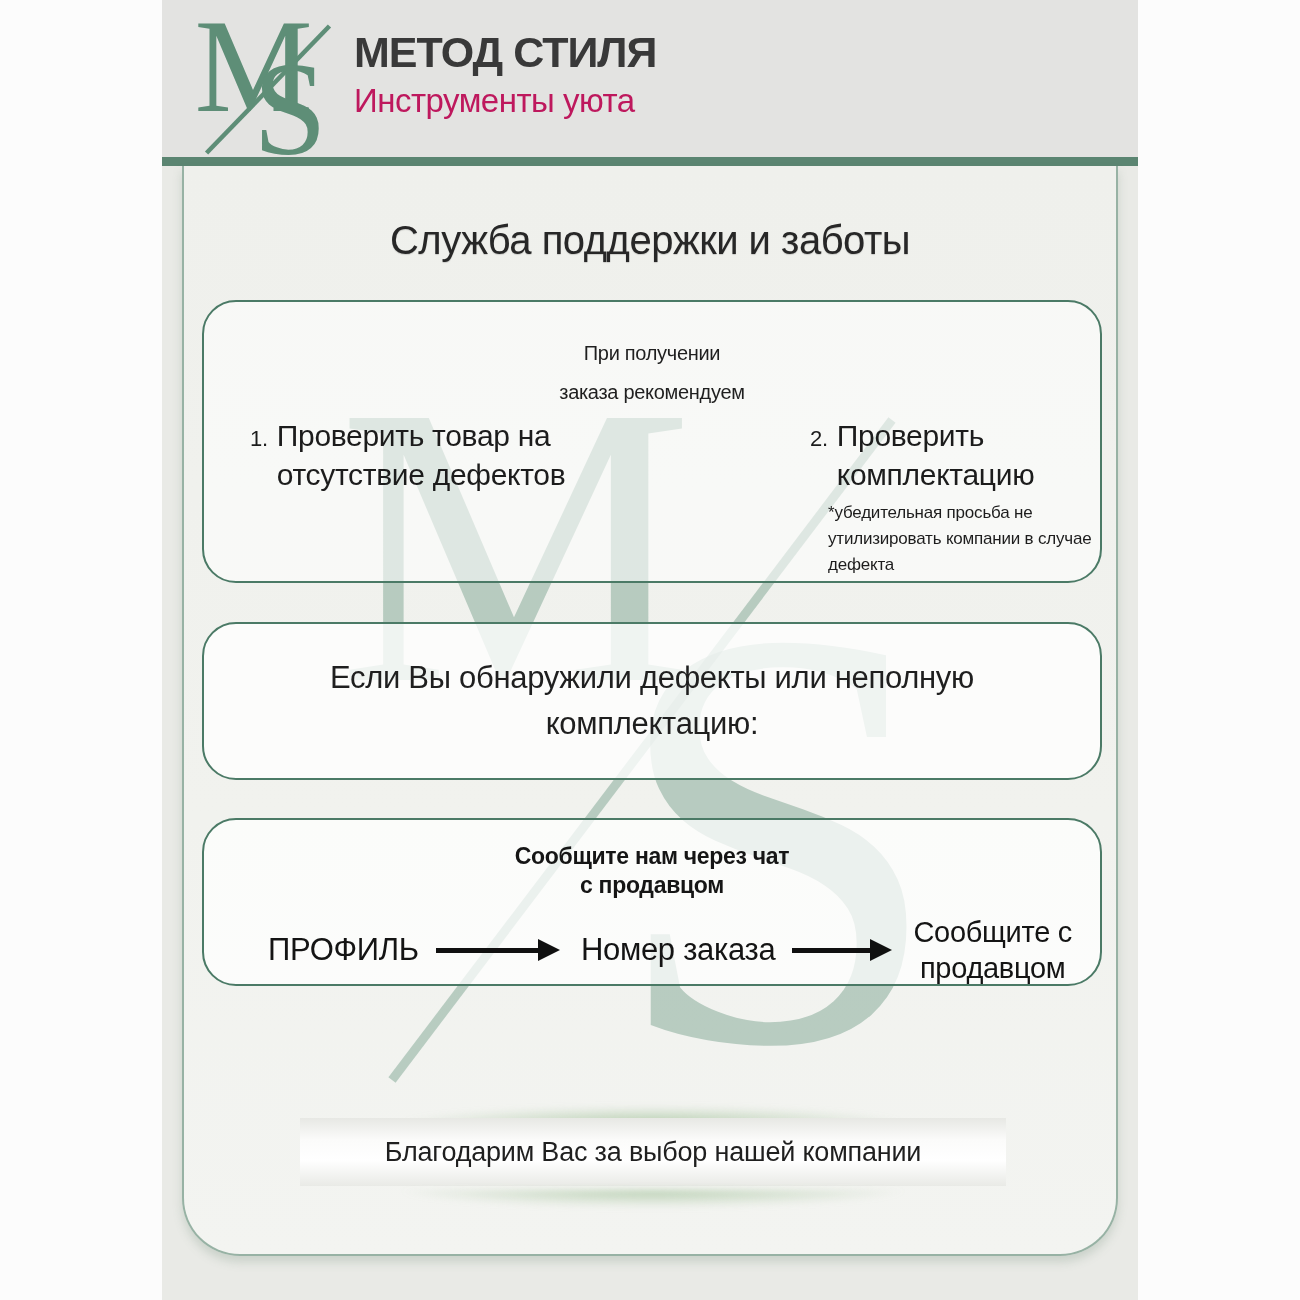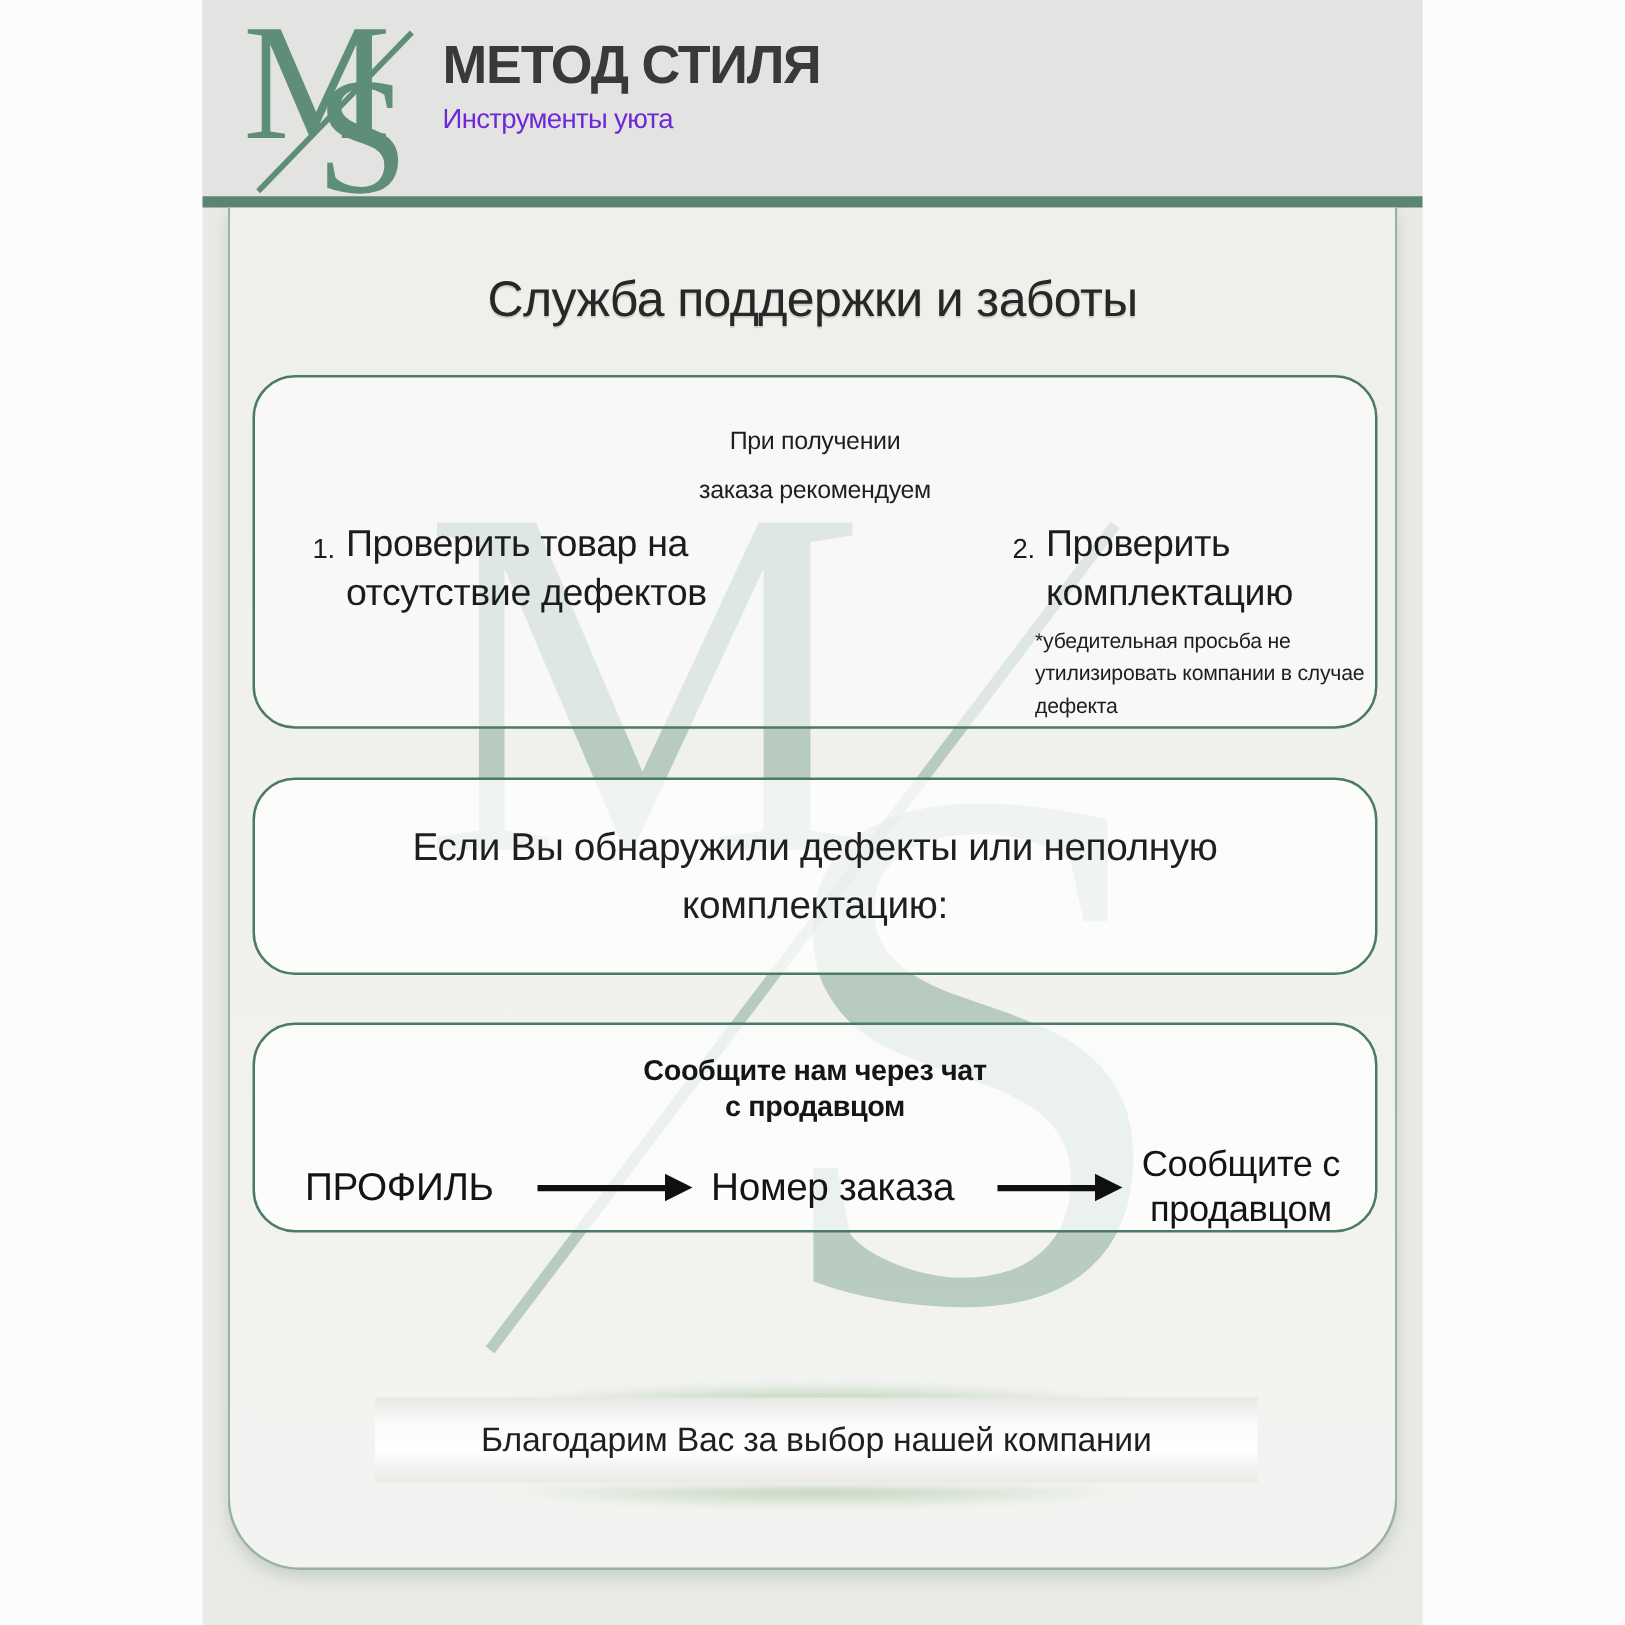--- a/index.html
+++ b/index.html
@@ -4,21 +4,21 @@
 <style>
   html,body{margin:0;padding:0;background:#fcfcfc;}
   .page{position:relative;width:1300px;height:1300px;background:#fcfcfc;overflow:hidden;
         font-family:"Liberation Sans",sans-serif;color:#262626;letter-spacing:-0.3px;}
   .column{position:absolute;left:162px;top:0;width:976px;height:1300px;background:#e9eae6;}
 
   
   .header{position:absolute;left:0;top:0;width:100%;height:157px;background:#e3e3e1;}
   .logo{position:absolute;left:34px;top:20px;width:142px;height:136px;}
   .brand-name{position:absolute;left:192px;top:28px;font-size:43px;font-weight:bold;color:#393939;letter-spacing:-1px;}
-  .brand-tagline{position:absolute;left:192px;top:82px;font-size:22px;color:#6d28d9;letter-spacing:-0.5px;}
+  .brand-tagline{position:absolute;left:192px;top:82px;font-size:33px;color:#be185d;letter-spacing:-0.5px;}
   .green-bar{position:absolute;left:0;top:157px;width:100%;height:9px;background:#5b8571;}
 
   
   .card{position:absolute;left:20px;top:166px;width:936px;height:1090px;box-sizing:border-box;
         background:linear-gradient(180deg,#eff0ec 0%,#f1f2ee 60%,#f3f4f1 100%);
         border:2px solid #97b2a4;border-top:none;border-radius:0 0 58px 58px;
         box-shadow:0 6px 10px rgba(110,140,120,.25);overflow:hidden;}
 
   .watermark{position:absolute;left:148px;top:214px;width:700px;height:720px;pointer-events:none;}
 
@@ -38,21 +38,21 @@
   .item1{left:46px;top:114px;}
   .item2{left:606px;top:114px;}
   .note{position:absolute;left:624px;top:198px;font-size:17px;line-height:26px;color:#1d1d1d;letter-spacing:-0.2px;}
 
   .box2-text{display:flex;flex-direction:column;justify-content:center;height:100%;
              text-align:center;font-size:31px;line-height:46px;color:#1f1f1f;}
 
   .box3-heading{padding-top:22px;text-align:center;font-weight:bold;font-size:23px;line-height:29px;color:#151515;}
   .flow{position:absolute;left:40px;right:28px;top:84px;height:92px;
         display:flex;align-items:center;justify-content:space-between;}
-  .step{font-size:31px;color:#141414;}
+  .step{font-size:31px;color:#141414;margin-left:24px;}
   .step3{text-align:center;font-size:29px;line-height:36px;}
   .arrow{position:relative;width:104px;height:5px;background:#101010;margin:0 6px;}
   .arrow.short{width:80px;}
   .arrow::after{content:"";position:absolute;right:-20px;top:-9px;width:0;height:0;
                 border-left:22px solid #101010;border-top:11px solid transparent;border-bottom:11px solid transparent;}
 
   
   .ribbon{position:absolute;left:116px;top:932px;width:706px;height:118px;}
   .glow-top{position:absolute;left:26px;right:26px;top:2px;height:24px;filter:blur(3px);
             background:radial-gradient(ellipse 52% 100% at 50% 100%, rgba(140,180,130,.6), rgba(140,180,130,0) 75%);}

